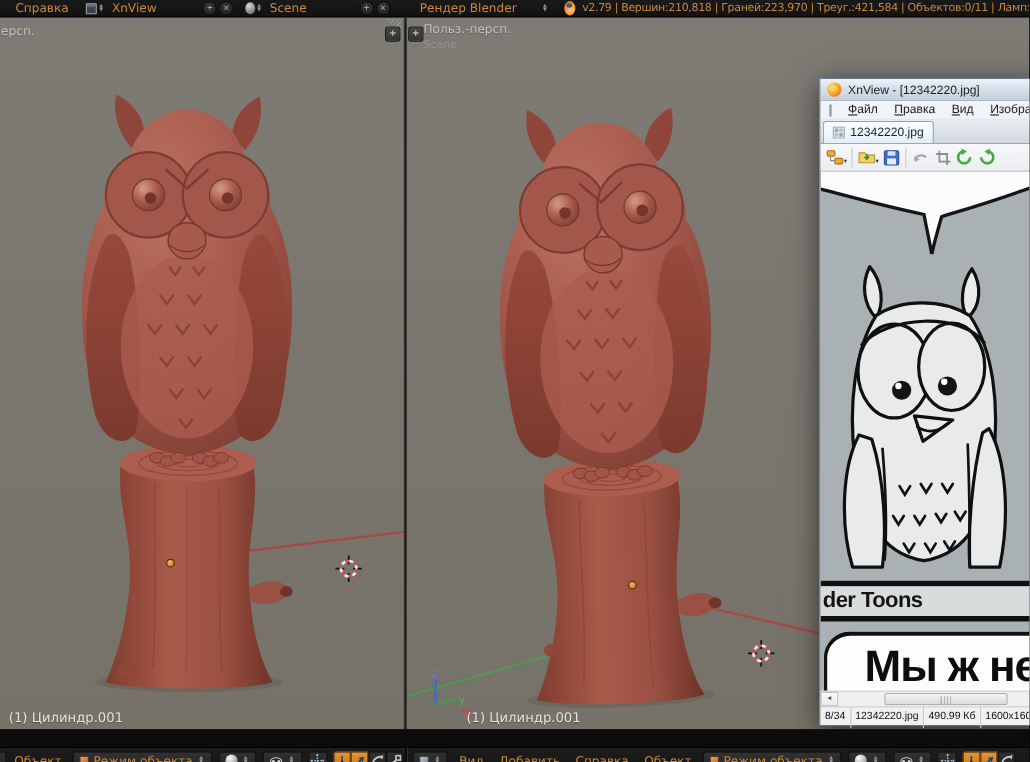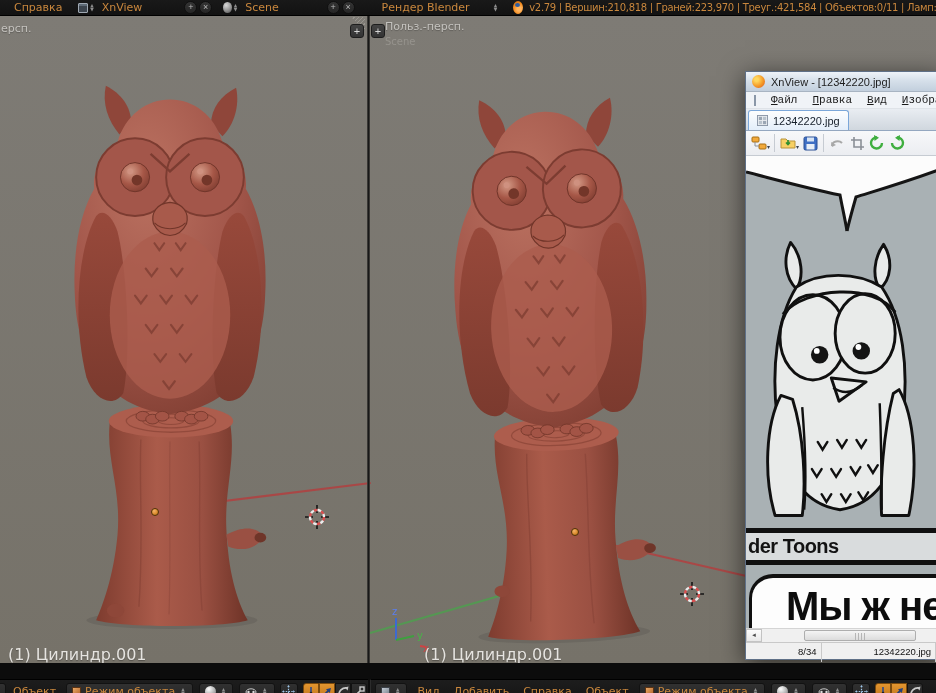--- a/index.html
+++ b/index.html
@@ -25,21 +25,21 @@
     background:radial-gradient(circle at 62% 62%,#ffb45e 20%,#f28a1d 55%,#b35d10);position:relative;margin:0 6px 0 4px;}
   .blender-logo::after{content:"";position:absolute;left:2px;top:2px;width:5px;height:4px;border-radius:50%;
     background:#2d5c9e;}
   .stats{font-size:10px;letter-spacing:-0.3px;color:#c9873d;overflow:hidden;}
 
   
   .viewports{position:absolute;left:0;top:16px;width:936px;height:647px;background:linear-gradient(#7e7b75,#767269);}
   .vp-sep{position:absolute;left:367px;top:0;width:3px;height:647px;background:linear-gradient(90deg,#4a4843,#181818,#4a4843);}
   .vp-label{position:absolute;color:#c4c2be;font-size:11px;text-shadow:0 1px 1px rgba(0,0,0,.25);}
   .vp-sub{position:absolute;color:#96938d;font-size:10px;}
-  .obj-label{position:absolute;color:#e6e4e0;font-size:16px;text-shadow:0 1px 1px rgba(0,0,0,.3);}
+  .obj-label{position:absolute;color:#e6e4e0;font-size:12px;text-shadow:0 1px 1px rgba(0,0,0,.3);}
   .corner-grip{position:absolute;left:351px;top:1px;width:14px;height:13px;opacity:.65;
     background:repeating-linear-gradient(135deg,transparent 0 2px,#a6a39c 2px 3px);
     clip-path:polygon(100% 0,0 0,100% 100%);}
   .plusbtn{position:absolute;width:14px;height:14px;border-radius:3px;background:linear-gradient(#444,#333);
     border:1px solid #1d1d1d;color:#d6d6d6;font-size:11px;line-height:11px;text-align:center;padding:0;}
   .axis-line{position:absolute;height:2px;transform-origin:left center;opacity:.85;}
   .cursor3d{position:absolute;width:26px;height:26px;}
   .origin-dot{position:absolute;width:8px;height:8px;border-radius:50%;
     background:radial-gradient(circle at 35% 30%,#f5b467,#d98a2b 60%,#9c5a12);border:1px solid #4f3408;}
   .owl-wrap{position:absolute;}
@@ -72,21 +72,21 @@
 
   
   .xnview{position:absolute;left:745px;top:71px;width:200px;height:589px;background:#f0f2f5;
     border:1px solid #5f7087;box-shadow:0 5px 24px rgba(0,0,0,.6);font-family:"Liberation Sans","DejaVu Sans",sans-serif;}
   .xn-title{height:20px;background:linear-gradient(#eef3f9,#d6e0ea 45%,#c2cfdd);display:flex;align-items:center;
     padding:0 6px;font-size:11px;color:#1d1d1d;border-bottom:1px solid #a8b4c2;}
   .xn-logo{width:13px;height:13px;border-radius:50%;margin-right:6px;
     background:radial-gradient(circle at 35% 35%,#ffd75e 15%,#f59a27 55%,#d8531d);position:relative;}
   .xn-menubar{height:17px;background:#f0f3f7;display:flex;align-items:center;gap:15px;padding:0 8px;
     font-size:11px;color:#1a1a1a;border-bottom:1px solid #dfe3e8;}
-  .xn-menubar .mi{display:block;font-family:Liberation Mono, monospace;}
+  .xn-menubar .mi{display:block;}
   .xn-menubar .mi::first-letter{text-decoration:underline;}
   .doc-icon{width:9px;height:11px;background:#fdfdfd;border:1px solid #8a97a8;}
   .xn-tabbar{height:22px;background:linear-gradient(#e9edf2,#d0d7de);display:flex;align-items:flex-end;padding:0 2px;
     border-bottom:1px solid #94a7c0;}
   .xn-tab{height:20px;display:flex;align-items:center;gap:5px;padding:0 8px;font-size:11px;color:#16202c;
     background:linear-gradient(#fdfefe,#e3eefa);border:1px solid #7ba7d9;border-bottom:none;border-radius:3px 3px 0 0;}
   .xn-toolbar{height:25px;background:linear-gradient(#f7f8fa,#ebedf1);display:flex;align-items:center;padding:0 3px;
     border-bottom:1px solid #c6cbd2;}
   .xn-toolbar .sep{width:1px;height:18px;background:#c6cbd2;margin:0 3px;}
   .xn-toolbar .ti{width:20px;height:20px;display:inline-flex;align-items:center;justify-content:center;padding:0;
@@ -102,21 +102,21 @@
   .xn-bubble2 .big{font-weight:bold;font-size:40px;color:#0d0d0d;margin:6px 0 0 34px;letter-spacing:-1px;white-space:nowrap;}
   .xn-hscroll{position:relative;height:14px;background:#f0f0f0;border-top:1px solid #d4d4d4;}
   .xn-hscroll .sbtn{position:absolute;left:0;top:0;width:16px;height:13px;background:linear-gradient(#fcfcfc,#e8e8e8);
     border:1px solid #c3c3c3;color:#4a4a4a;font-size:6px;line-height:11px;text-align:center;padding:0;}
   .xn-hscroll .thumb{position:absolute;left:58px;top:1px;width:112px;height:11px;border-radius:2px;
     background:linear-gradient(#f4f4f4,#dcdcdc);border:1px solid #aeaeae;}
   .xn-hscroll .thumb::after{content:"";position:absolute;left:50%;top:2px;margin-left:-5px;width:10px;height:7px;
     background:repeating-linear-gradient(90deg,#b5b5b5 0 1px,transparent 1px 3px);}
   .xn-status{height:17px;background:#f0f0f0;display:flex;align-items:center;font-size:9.5px;color:#111;
     border-top:1px solid #c9c9c9;}
-  .xn-status .cell{padding:0 4px;border-right:1px solid #c9c9c9;height:21px;display:flex;align-items:center;white-space:nowrap;margin-left:48px;}
+  .xn-status .cell{padding:0 4px;border-right:1px solid #c9c9c9;height:21px;display:flex;align-items:center;white-space:nowrap;}
 
   svg{display:block;}
 </style>
 </head>
 <body>
 
 <div class="screen">
 
   <svg width="0" height="0" style="position:absolute">
     <defs>

